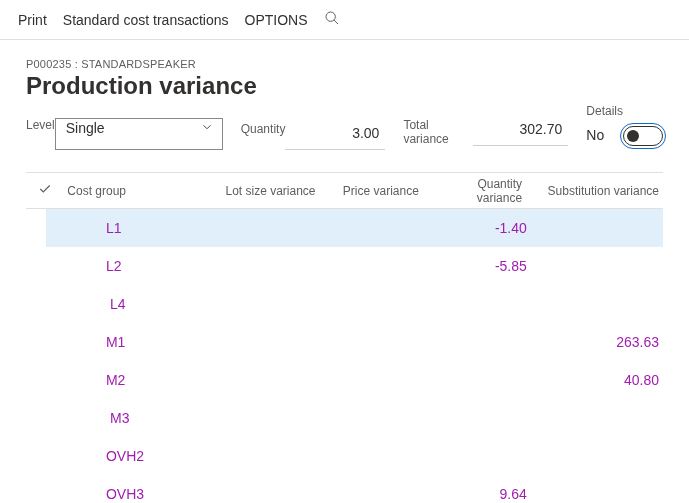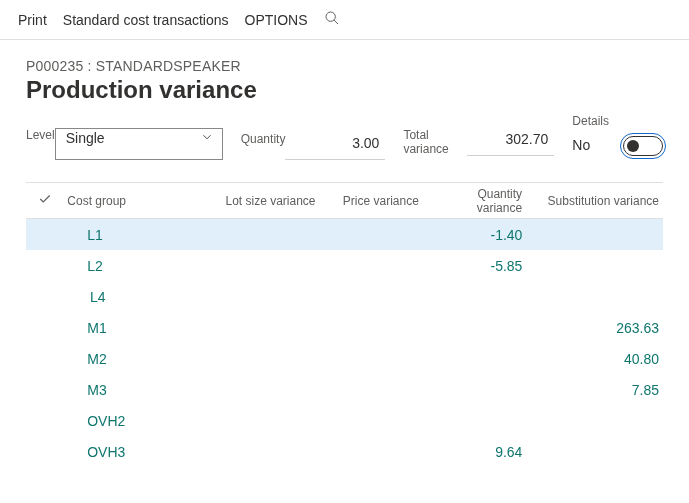--- a/index.html
+++ b/index.html
@@ -13,22 +13,22 @@
     padding: 0 18px;
     border-bottom: 1px solid #e1dfdd;
     gap: 16px;
     background: #fff;
   }
   .toolbar .tb-item { font-size: 14px; color: #323130; cursor: pointer; }
   .toolbar .search-icon svg { width: 16px; height: 16px; stroke: #605e5c; fill: none; stroke-width: 1.5; }
 
   .content { padding: 18px 26px 0 26px; }
 
-  .id-line { font-size: 14px; color: #605e5c; letter-spacing: 0.2px; margin-bottom: 2px; }
-  .page-title { font-size: 24px; font-weight: 600; margin: 0 0 10px 0; }
+  .id-line { font-size: 11px; color: #605e5c; letter-spacing: 0.2px; margin-bottom: 2px; }
+  .page-title { font-size: 24px; font-weight: 600; margin: 0 0 4px 0; }
 
   .fields { display: flex; align-items: flex-end; gap: 18px; }
   .field { display: flex; }
   .field .label { font-size: 12px; color: #605e5c; margin-bottom: 4px; }
 
   .select-wrap {
     width: 168px; height: 32px;
     border: 1px solid #8a8886;
     display: flex; align-items: center; justify-content: space-between;
     padding: 0 8px 12px 10px;
@@ -38,21 +38,21 @@
   .select-wrap .chev svg { width: 14px; height: 14px; stroke: #323130; fill: none; stroke-width: 1.5; }
 
   .num-field {
     width: 100px; height: 28px;
     border-bottom: 1px solid #d2d0ce;
     display: flex; align-items: center; justify-content: flex-end;
     padding: 0 6px 6px 0;
     color: #323130;
   }
 
-  .details-group { display: flex; align-items: flex-end; gap: 14px; }
+  .details-group { display: flex; align-items: flex-end; }
   .details-label-col { display: flex; flex-direction: column; }
   .details-label-col .label { font-size: 12px; color: #605e5c; margin-bottom: 4px; }
   .details-value { height: 28px; display: flex; align-items: center; padding-bottom: 2px; }
 
   .toggle {
     width: 40px; height: 20px; border-radius: 10px;
     border: 1px solid #323130;
     outline: 1px solid #1068c9;
     outline-offset: 2px;
     position: relative;
@@ -69,21 +69,21 @@
   .table-wrap { margin-top: 22px; border-top: 1px solid #e1dfdd; }
   .thead { display: flex; height: 36px; align-items: center; font-size: 12px; color: #605e5c; border-bottom: 1px solid #e1dfdd; }
   .thead .check-col { width: 40px; text-align: center; }
   .thead .check-col svg { width: 14px; height: 14px; stroke: #605e5c; fill: none; stroke-width: 2; }
   .col-cost { width: 155px; padding-left: 4px; text-align: left; }
   .col-lot  { width: 125px; text-align: right; padding-right: 10px; }
   .col-price{ width: 110px; text-align: right; padding-right: 10px; }
   .col-qty  { width: 110px; text-align: right; padding-right: 10px; }
   .col-sub  { width: 140px; text-align: right; padding-right: 4px; }
 
-  .tbody .row { display: flex; height: 31px; align-items: center; font-size: 14px; color: #0f766e; }
+  .tbody .row { display: flex; height: 38px; align-items: center; font-size: 14px; color: #a21caf; margin-left: 20px; }
   .tbody .row:first-child { background: #e1effa; }
   .tbody .check-col { width: 40px; }
   .tbody .col-cost { padding-left: 24px; font-size: 14px; }
   .tbody .num { font-variant-numeric: tabular-nums; }
 </style>
 </head>
 <body>
 
 <div class="toolbar">
   <span class="tb-item">Print</span>
@@ -190,21 +190,20 @@
           <div class="col-price num"></div>
           <div class="col-qty num"></div>
           <div class="col-sub num">40.80</div>
         </div>
         <div class="row">
           <div class="check-col"></div>
           <div class="col-cost">M3</div>
           <div class="col-lot num"></div>
           <div class="col-price num"></div>
           <div class="col-qty num"></div>
-          <div class="col-sub num">7.85</div>
         </div>
         <div class="row">
           <div class="check-col"></div>
           <div class="col-cost">OVH2</div>
           <div class="col-lot num"></div>
           <div class="col-price num"></div>
           <div class="col-qty num"></div>
           <div class="col-sub num"></div>
         </div>
         <div class="row">

